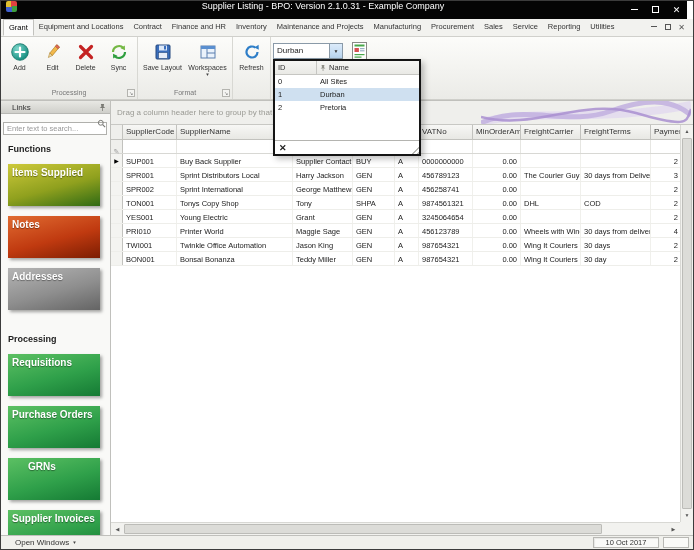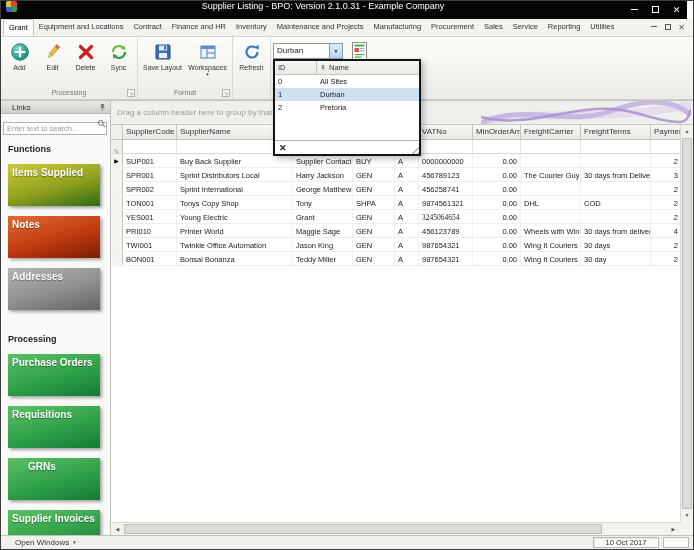--- a/index.html
+++ b/index.html
@@ -338,22 +338,22 @@
           <circle cx="4.2" cy="4.2" r="2.7" fill="none" stroke="#787874" stroke-width="1.1"></circle>
           <line x1="6.3" y1="6.3" x2="9" y2="9" stroke="#787874" stroke-width="1.3"></line>
         </svg>
     </div>
     <div id="sidebar-sections">
         <div class="side-heading">Functions</div>
         <div class="side-block" style="background: linear-gradient(165deg, rgb(205, 201, 58), rgb(143, 160, 30) 55%, rgb(47, 106, 20));">Items Supplied</div>
         <div class="side-block" style="background: linear-gradient(165deg, rgb(224, 107, 49), rgb(192, 58, 16) 55%, rgb(124, 29, 2));">Notes</div>
         <div class="side-block" style="background: linear-gradient(165deg, rgb(181, 181, 181), rgb(142, 142, 142) 55%, rgb(100, 100, 100));">Addresses</div>
         <div class="side-heading" style="margin-top: 24px;">Processing</div>
+        <div class="side-block" style="background: linear-gradient(165deg, rgb(92, 192, 99), rgb(47, 160, 74) 55%, rgb(21, 122, 52));">Requisitions</div>
         <div class="side-block" style="background: linear-gradient(165deg, rgb(92, 192, 99), rgb(47, 160, 74) 55%, rgb(21, 122, 52));">Purchase Orders</div>
-        <div class="side-block" style="background: linear-gradient(165deg, rgb(92, 192, 99), rgb(47, 160, 74) 55%, rgb(21, 122, 52));">Requisitions</div>
         <div class="side-block" style="background: linear-gradient(165deg, rgb(92, 192, 99), rgb(47, 160, 74) 55%, rgb(21, 122, 52)); padding-left: 20px;">GRNs</div>
         <div class="side-block" style="background: linear-gradient(165deg, rgb(92, 192, 99), rgb(47, 160, 74) 55%, rgb(21, 122, 52));">Supplier Invoices</div>
       </div>
   </div>
 
   <div class="main">
     <div class="group-panel">
       <span>Drag a column header here to group by that column</span>
       <svg class="wave" width="210" height="24" viewBox="0 0 210 24">
         <path d="M5 20 C 60 8, 120 22, 210 4" stroke="#e0d6f0" stroke-width="8" fill="none" opacity="0.7"></path>
@@ -440,21 +440,21 @@
           <div class="dcell" style="width: 70px;">COD</div>
           <div class="dcell right" style="width: 31px;">2</div>
         </div>
         <div class="row">
           <div class="dcell ind" style="width: 12px;"></div>
           <div class="dcell" style="width: 54px;">YES001</div>
           <div class="dcell" style="width: 116px;">Young Electric</div>
           <div class="dcell" style="width: 60px;">Grant</div>
           <div class="dcell" style="width: 42px;">GEN</div>
           <div class="dcell" style="width: 24px;">A</div>
-          <div class="dcell" style="width: 54px; font-family: Liberation Serif, serif;">3245064654</div>
+          <div class="dcell" style="width: 54px;">3245064654</div>
           <div class="dcell right" style="width: 48px;">0.00</div>
           <div class="dcell" style="width: 60px;"></div>
           <div class="dcell" style="width: 70px;"></div>
           <div class="dcell right" style="width: 31px;">2</div>
         </div>
         <div class="row">
           <div class="dcell ind" style="width: 12px;"></div>
           <div class="dcell" style="width: 54px;">PRI010</div>
           <div class="dcell" style="width: 116px;">Printer World</div>
           <div class="dcell" style="width: 60px;">Maggie Sage</div>

